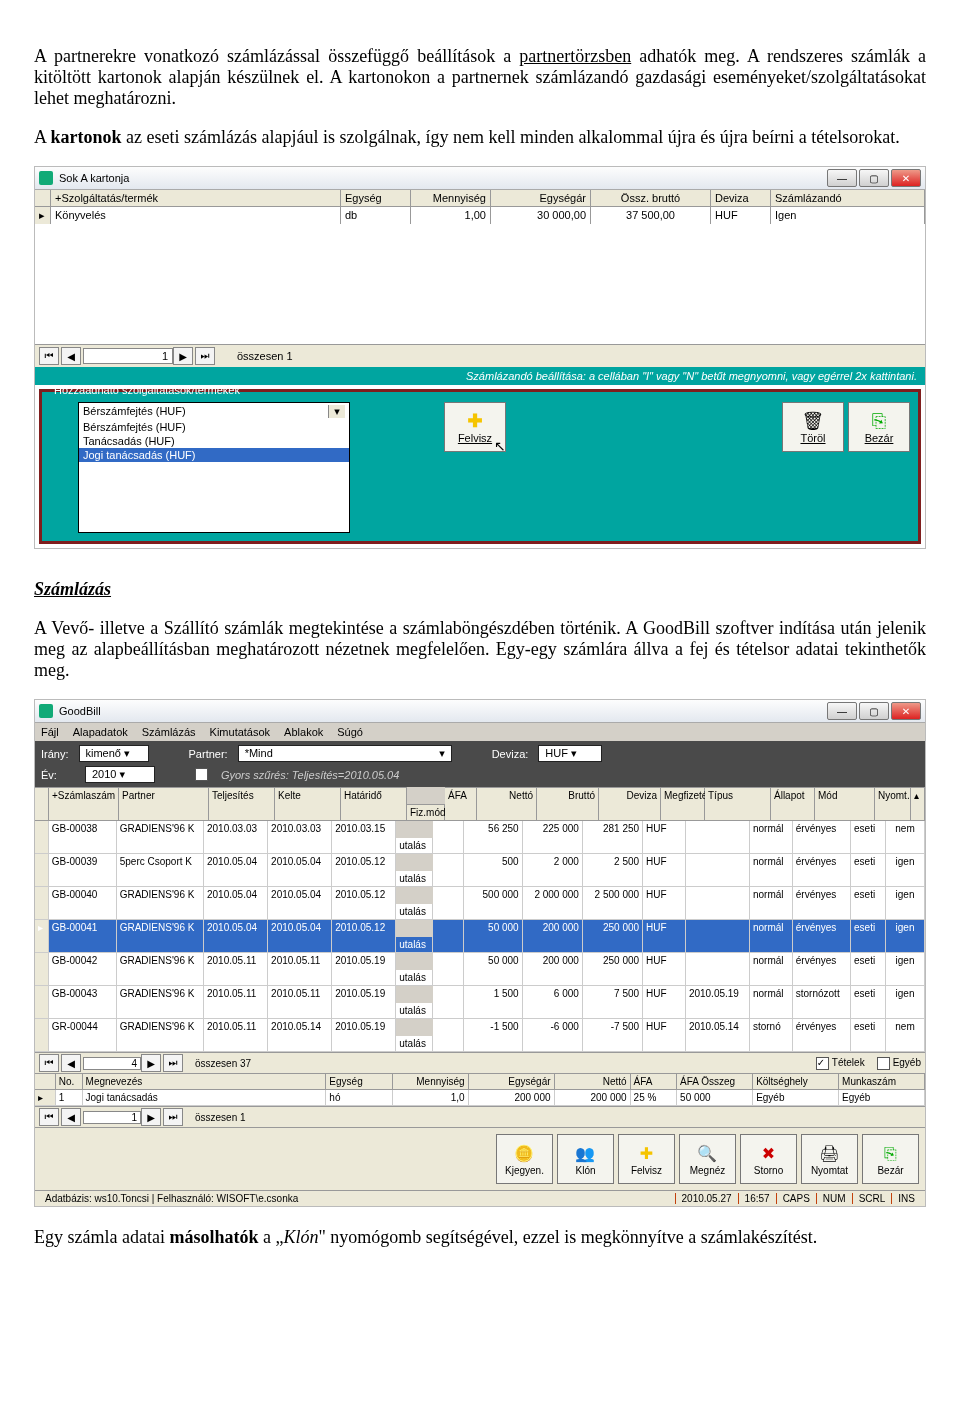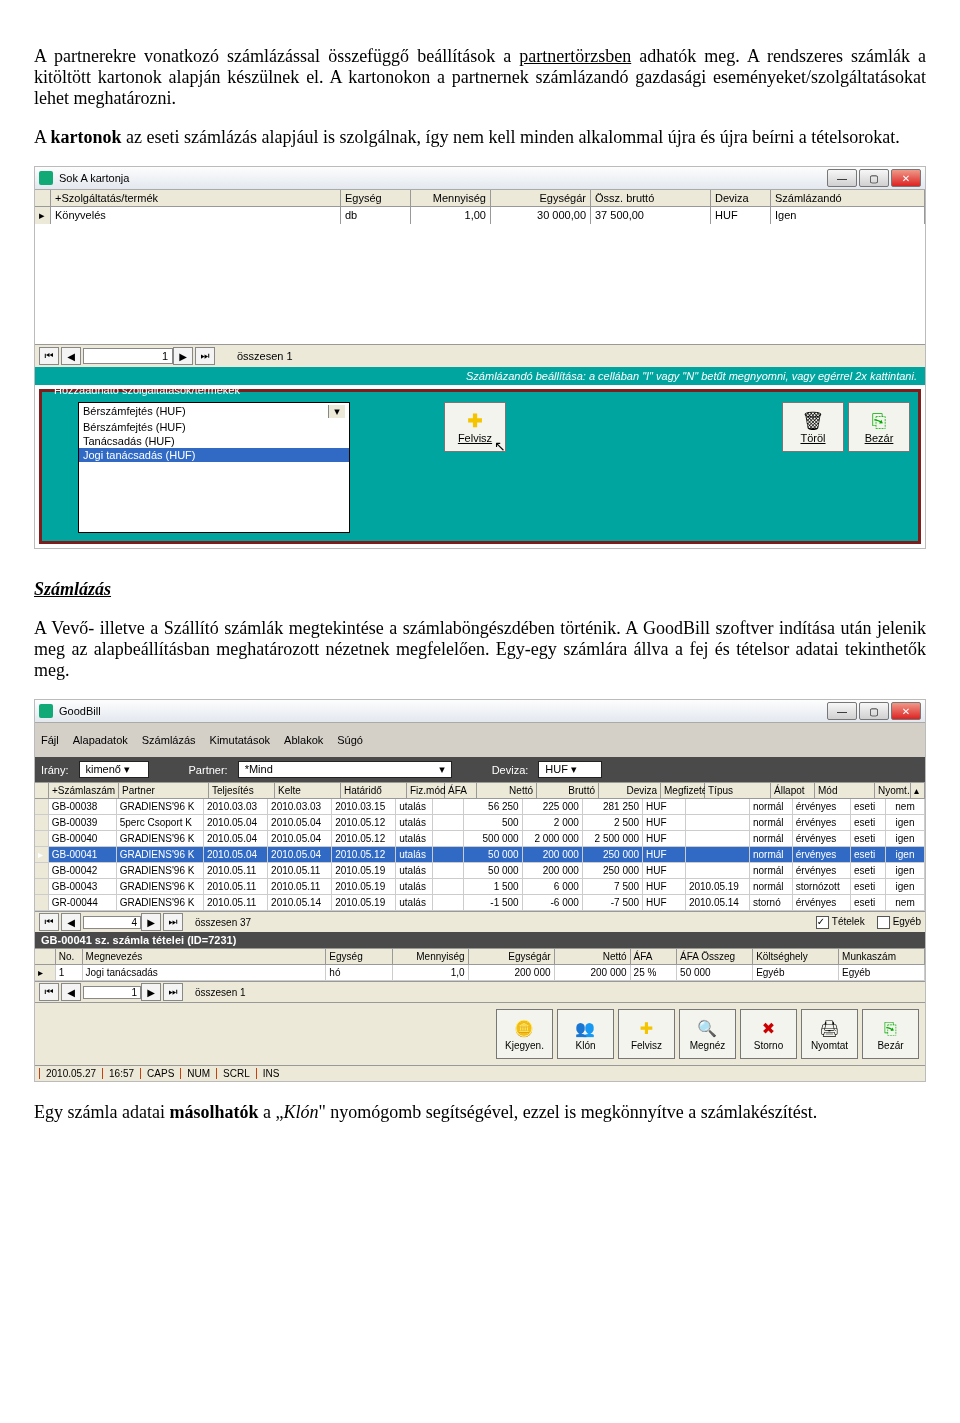--- a/index.html
+++ b/index.html
@@ -13,45 +13,45 @@
   .titlebar-icon { width:14px; height:14px; background:#1a7; margin-right:6px; border-radius:2px; }
   .winbtns { margin-left:auto; display:flex; }
   .winbtn { width:28px; height:16px; border:1px solid #777; margin-left:2px; background:linear-gradient(#f7f7f7,#d0d0d0); display:flex; align-items:center; justify-content:center; font-size:10px; border-radius:2px; }
   .winbtn.close { background:linear-gradient(#e98,#d22); color:#fff; }
   
   .grid1-head { display:flex; background:#ece9d8; border-bottom:1px solid #999; }
   .grid1-head div, .grid1-row div { border-right:1px solid #999; padding:2px 4px; box-sizing:border-box; }
   .grid1-row { display:flex; background:#fff; }
   .col-rh { width:16px; background:#ece9d8; }
   .col-a { width:290px; } .col-b { width:70px; } .col-c { width:80px; text-align:right; }
-  .col-d { width:100px; text-align:right; } .col-e { width:120px; text-align:left; }
+  .col-d { width:100px; text-align:right; } .col-e { width:120px; text-align:center; }
   .col-f { width:60px; } .col-g { flex:1; }
   .navbar1 { display:flex; align-items:center; background:#ece9d8; border-top:1px solid #999; height:22px; padding:0 4px; }
   .navbtn { width:18px; height:16px; border:1px solid #888; margin-right:2px; display:flex; align-items:center; justify-content:center; font-size:10px; background:#f4f4f4; }
   .hint { background:#00a5a0; color:#fff; font-style:italic; padding:3px 8px; text-align:right; }
   .fieldset1 { border:3px solid #7f1d1d; margin:4px; background:#00a5a0; padding:10px 8px 8px 8px; position:relative; }
   .fieldset1-legend { position:absolute; top:-8px; left:8px; background:transparent; color:#fff; padding:0 4px; font-size:11px; }
   .combo { width:270px; background:#fff; border:1px solid #000; }
   .combo-sel { padding:2px 4px; display:flex; }
   .combo-arrow { margin-left:auto; width:16px; text-align:center; background:#ece9d8; border-left:1px solid #888; }
   .combo-list div { padding:1px 4px; background:#fff; }
   .combo-list div.hl { background:#316ac5; color:#fff; }
   .bigbtn { width:60px; height:48px; background:#f4f4ee; border:1px solid #777; display:flex; flex-direction:column; align-items:center; justify-content:center; font-size:11px; margin-left:4px; }
   .bigbtn .ic { width:26px; height:22px; display:flex; align-items:center; justify-content:center; font-size:18px; }
   
   .s2 { background:#d4d0c8; }
-  .menubar { display:flex; background:#d4d0c8; padding:11px 6px; gap:14px; font-size:11px; }
+  .menubar { display:flex; background:#d4d0c8; padding:3px 6px; gap:14px; font-size:11px; }
   .darkbar { background:#4a4a4a; color:#fff; padding:4px 6px; display:flex; align-items:center; gap:10px; font-size:11px; }
   .darkfield { background:#fff; color:#000; border:1px solid #222; padding:1px 6px; }
   .grid2-head, .grid2-row { display:flex; font-size:10px; }
   .grid2-head div { background:#ece9d8; border:1px solid #999; border-left:none; padding:2px 3px; box-sizing:border-box; }
   .grid2-row div { border-right:1px solid #ccc; border-bottom:1px solid #ccc; padding:2px 3px; box-sizing:border-box; background:#fff; }
   .grid2-row.sel div { background:#316ac5; color:#fff; }
   .g2-rh{width:14px;background:#ece9d8!important;} .g2-a{width:70px;} .g2-b{width:90px;} .g2-c{width:66px;}
-  .g2-d{width:66px;} .g2-e{width:66px;} .g2-f{width:38px;} .g2-g{width:32px;}
+  .g2-d{width:66px;} .g2-e{width:66px;} .g2-f{width:38px;margin-top:17px;} .g2-g{width:32px;}
   .g2-h{width:60px;text-align:right;} .g2-i{width:62px;text-align:right;} .g2-j{width:62px;text-align:right;}
   .g2-k{width:44px;} .g2-l{width:66px;} .g2-m{width:44px;} .g2-n{width:60px;} .g2-o{width:36px;} .g2-p{width:40px;text-align:center;}
   .navbar2 { display:flex; align-items:center; background:#ece9d8; border-top:1px solid #999; height:20px; padding:0 4px; font-size:10px; }
   .detailhdr { background:#4a4a4a; color:#fff; padding:2px 6px; font-size:11px; font-weight:bold; }
   .grid3-head, .grid3-row { display:flex; font-size:10px; }
   .grid3-head div { background:#ece9d8; border:1px solid #999; border-left:none; padding:2px 3px; }
   .grid3-row div { background:#fff; border-right:1px solid #ccc; border-bottom:1px solid #ccc; padding:2px 3px; }
   .g3-rh{width:14px;background:#ece9d8!important;} .g3-a{width:20px;} .g3-b{width:240px;} .g3-c{width:60px;}
   .g3-d{width:70px;text-align:right;} .g3-e{width:80px;text-align:right;} .g3-f{width:70px;text-align:right;}
   .g3-g{width:40px;} .g3-h{width:70px;text-align:left;} .g3-i{width:80px;} .g3-j{width:80px;}
@@ -173,20 +173,27 @@
   <div class="darkbar">
     <span>Irány:</span>
     <span class="darkfield" style="width:56px;"><span>kimenő</span> ▾</span>
     <span style="width:20px;"></span>
     <span>Partner:</span>
     <span class="darkfield" style="width:200px;"><span>*Mind</span> <span style="float:right;">▾</span></span>
     <span style="width:20px;"></span>
     <span>Deviza:</span>
     <span class="darkfield" style="width:50px;"><span>HUF</span> ▾</span>
   </div>
+  <div class="darkbar" style="padding-top:0;">
+    <span>Év:</span>
+    <span class="darkfield" style="width:56px;margin-left:18px;"><span>2010</span> ▾</span>
+    <span style="width:20px;"></span>
+    <span class="chk"></span>
+    <span class="italic" style="color:#ccc;">Gyors szűrés: Teljesítés=2010.05.04</span>
+  </div>
 
   <div id="grid2">
       <div class="grid2-head">
         <div class="g2-rh"></div>
         <div class="g2-a">+Számlaszám</div>
         <div class="g2-b">Partner</div>
         <div class="g2-c">Teljesítés</div>
         <div class="g2-d">Kelte</div>
         <div class="g2-e">Határidő</div>
         <div class="g2-f">Fiz.mód</div>
@@ -340,21 +347,20 @@
     <div class="navbtn">⏮</div>
     <div class="navbtn">◀</div>
     <div style="width:50px;background:#fff;border:1px solid #888;padding:0 3px;text-align:right;">4</div>
     <div class="navbtn">▶</div>
     <div class="navbtn">⏭</div>
     <span style="margin-left:10px;">összesen 37</span>
     <span style="margin-left:auto;"><span class="chk on"></span><span>Tételek</span></span>
     <span style="margin-left:12px;"><span class="chk"></span><span>Egyéb</span></span>
   </div>
 
-  <div class="detailhdr">GB-00041 sz. számla tételei (ID=7231)</div>
   <div class="grid3-head">
     <div class="g3-rh"></div>
     <div class="g3-a">No.</div>
     <div class="g3-b">Megnevezés</div>
     <div class="g3-c">Egység</div>
     <div class="g3-d">Mennyiség</div>
     <div class="g3-e">Egységár</div>
     <div class="g3-f">Nettó</div>
     <div class="g3-g">ÁFA</div>
     <div class="g3-h">ÁFA Összeg</div>
@@ -408,20 +414,21 @@
         <div class="ic">🖨</div>
         <span>Nyomtat</span>
       </div>
     <div class="tb2">
         <div class="ic" style="color:#0a0;">⎘</div>
         <span>Bezár</span>
       </div>
   </div>
 
   <div class="statusbar">
+    <span style="border-left:none;flex:1;">Adatbázis: ws10.Toncsi | Felhasználó: WISOFT\e.csonka</span>
     <span>2010.05.27</span>
     <span>16:57</span>
     <span>CAPS</span>
     <span>NUM</span>
     <span>SCRL</span>
     <span>INS</span>
   </div>
 </div>
 
 <p class="justify" style="margin-top:16px;">

